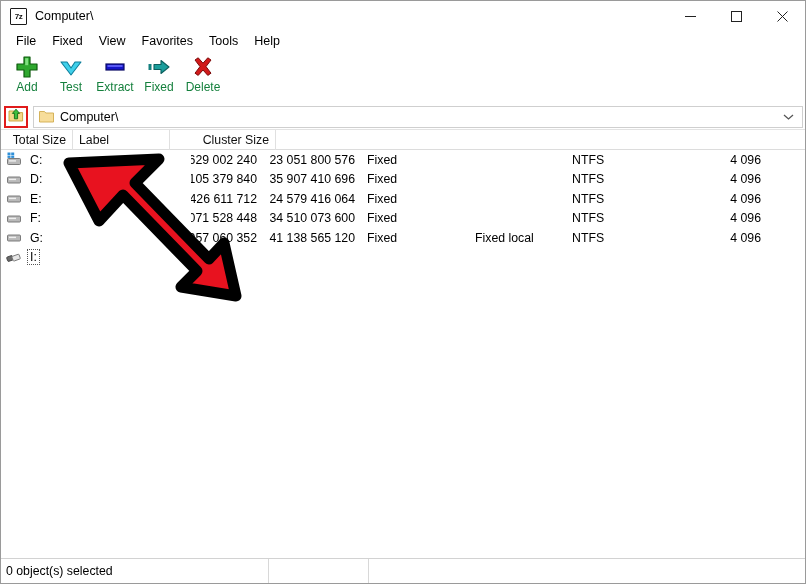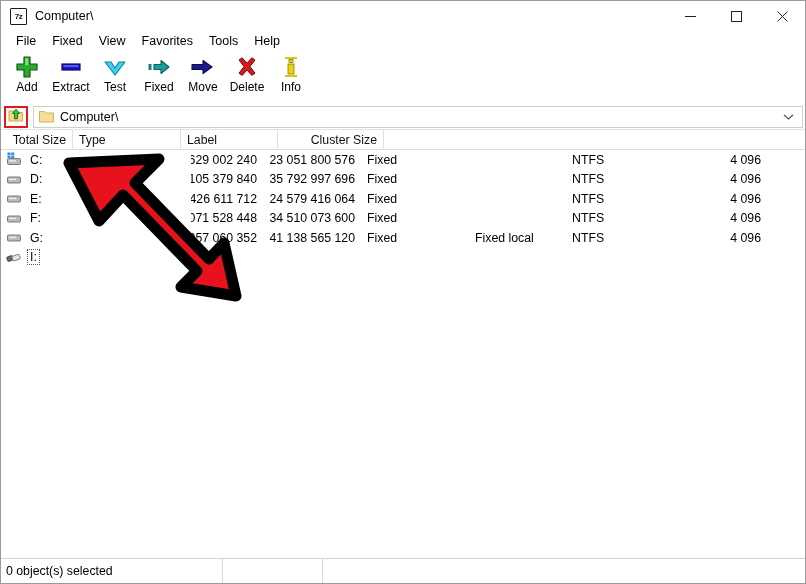--- a/index.html
+++ b/index.html
@@ -109,21 +109,21 @@
     justify-content: flex-start;
   }
   .tool-ico {
     height: 26px;
     display: flex;
     align-items: center;
     justify-content: center;
   }
   .tool-label {
     font-size: 12px;
-    color: #000000;
+    color: #15803d;
     margin-top: 1px;
     line-height: 13px;
   }
 
   
   .addressbar {
     height: 25px;
     flex: 0 0 25px;
     display: flex;
     align-items: center;
@@ -254,21 +254,21 @@
   }
   .status-pane {
     display: flex;
     align-items: center;
     padding-left: 5px;
     font-size: 12.3px;
     color: #000;
     border-right: 1px solid #d8d8d8;
     box-sizing: border-box;
   }
-  .status-pane.p1 { width: 222px; }
+  .status-pane.p1 { width: 268px; }
   .status-pane.p2 { width: 100px; }
   .status-pane.p3 { flex: 1; border-right: none; }
 
   
   .arrow-overlay {
     position: absolute;
     left: 60px;
     top: 150px;
     width: 240px;
     height: 155px;
@@ -320,75 +320,56 @@
           <path d="M9 2 h6 v7 h7 v6 h-7 v7 h-6 v-7 h-7 v-6 h7 z" fill="#2fa82f" stroke="#0e5c0e" stroke-width="1.2" stroke-linejoin="round"></path>
           <path d="M10.2 3.2 h3 v7 h-3 z" fill="#7fe07f"></path>
         </svg>
       </div>
       <div class="tool-label">Add</div>
     </div>
 
     <div class="tool-btn">
       <div class="tool-ico">
         <svg width="26" height="24" viewBox="0 0 26 24">
-          <rect x="4" y="9" width="18" height="6" fill="#1414c8" stroke="#0a0a64" stroke-width="1.2"></rect>
-          <rect x="5.5" y="10.2" width="15" height="1.6" fill="#6a6aff"></rect>
-        </svg>
-      </div>
-      <div class="tool-label">Extract</div>
+          <path d="M3 7 h6 l4 6 l4 -6 h6 l-10 13 z" fill="#3fd0ea" stroke="#0e7f9c" stroke-width="1.1" stroke-linejoin="round"></path>
+        </svg>
+      </div>
+      <div class="tool-label">Test</div>
     </div>
 
     <div class="tool-btn">
       <div class="tool-ico">
         <svg width="26" height="24" viewBox="0 0 26 24">
-          <path d="M3 7 h6 l4 6 l4 -6 h6 l-10 13 z" fill="#3fd0ea" stroke="#0e7f9c" stroke-width="1.1" stroke-linejoin="round"></path>
-        </svg>
-      </div>
-      <div class="tool-label">Test</div>
+          <rect x="4" y="9" width="18" height="6" fill="#1414c8" stroke="#0a0a64" stroke-width="1.2"></rect>
+          <rect x="5.5" y="10.2" width="15" height="1.6" fill="#6a6aff"></rect>
+        </svg>
+      </div>
+      <div class="tool-label">Extract</div>
     </div>
 
     <div class="tool-btn">
       <div class="tool-ico">
         <svg width="26" height="24" viewBox="0 0 26 24">
           <rect x="2.5" y="9" width="3" height="6" fill="#15807f"></rect>
           <path d="M8 9.5 h7 v-4 l8 6.5 l-8 6.5 v-4 h-7 z" fill="#1a9e9c" stroke="#0c5f5e" stroke-width="1.1" stroke-linejoin="round"></path>
         </svg>
       </div>
       <div class="tool-label">Fixed</div>
     </div>
 
-    <div class="tool-btn">
-      <div class="tool-ico">
-        <svg width="26" height="24" viewBox="0 0 26 24">
-          <path d="M2 9.5 h11 v-4 l9 6.5 l-9 6.5 v-4 h-11 z" fill="#1b1b8c" stroke="#0b0b4d" stroke-width="1.1" stroke-linejoin="round"></path>
-        </svg>
-      </div>
-      <div class="tool-label">Move</div>
-    </div>
 
     <div class="tool-btn">
       <div class="tool-ico">
         <svg width="24" height="24" viewBox="0 0 24 24">
           <path d="M4 5 l3.2 -2.2 l4.8 5.4 l4.8 -5.4 l3.2 2.2 l-5 6.6 l5 6.6 l-3.2 2.2 l-4.8 -5.4 l-4.8 5.4 l-3.2 -2.2 l5 -6.6 z" fill="#d11a1a" stroke="#7d0b0b" stroke-width="1" stroke-linejoin="round"></path>
         </svg>
       </div>
       <div class="tool-label">Delete</div>
     </div>
 
-    <div class="tool-btn">
-      <div class="tool-ico">
-        <svg width="22" height="24" viewBox="0 0 22 24">
-          <rect x="5" y="2" width="12" height="2" fill="#d9c40f"></rect>
-          <rect x="9" y="4.5" width="4" height="3" fill="#e8d415" stroke="#8a7a08" stroke-width="0.8"></rect>
-          <rect x="8" y="9" width="6" height="10" fill="#e8d415" stroke="#8a7a08" stroke-width="0.8"></rect>
-          <rect x="5" y="20" width="12" height="2" fill="#d9c40f"></rect>
-        </svg>
-      </div>
-      <div class="tool-label">Info</div>
-    </div>
 
   </div>
 
   <div class="addressbar">
     <div class="up-btn">
       <span>
         <svg width="16" height="16" viewBox="0 0 16 16">
           <path d="M1 4 h5 l1.4 1.6 h7.2 v8.4 h-13.6 z" fill="#f6d98a" stroke="#c9a23a" stroke-width="0.9"></path>
           <path d="M8 2.2 l3.6 4.2 h-2 v5.4 h-3.2 v-5.4 h-2 z" fill="#3fbf3f" stroke="#136b13" stroke-width="0.9" stroke-linejoin="round"></path>
         </svg>
@@ -404,21 +385,20 @@
       <span class="addr-chevron">
         <svg width="11" height="8" viewBox="0 0 11 8">
             <path d="M1 2 l4.5 4 l4.5 -4" fill="none" stroke="#555" stroke-width="1.3"></path>
           </svg>
       </span>
     </div>
   </div>
 
   <div class="colheader">
     <div class="col right" style="width:72px">Total Size</div>
-    <div class="col" style="width:108px">Type</div>
     <div class="col" style="width:97px">Label</div>
     <div class="col right" style="width:106px">Cluster Size</div>
   </div>
 
   <div class="listarea">
 
     <div class="row">
       <div class="cell name" style="width:190px">
         <span class="drive-ico">
           <svg width="17" height="15" viewBox="0 0 17 15">
@@ -444,21 +424,21 @@
       <div class="cell name" style="width:190px">
         <span class="drive-ico">
           <svg width="17" height="15" viewBox="0 0 17 15">
             <rect x="1.5" y="5" width="13" height="6" rx="1" fill="#b9b9b9" stroke="#6f6f6f" stroke-width="0.9"></rect>
             <rect x="3" y="6.7" width="7" height="1.4" fill="#efefef"></rect>
           </svg>
         </span>
         <span class="name-label">D:</span>
       </div>
       <div class="cell right" style="width:72px">500 105 379 840</div>
-      <div class="cell right" style="width:98px">35 792 997 696</div>
+      <div class="cell right" style="width:98px">35 907 410 696</div>
       <div class="cell" style="width:108px">Fixed</div>
       <div class="cell" style="width:97px"></div>
       <div class="cell" style="width:95px">NTFS</div>
       <div class="cell right" style="width:106px">4 096</div>
     </div>
 
     <div class="row">
       <div class="cell name" style="width:190px">
         <span class="drive-ico">
           <svg width="17" height="15" viewBox="0 0 17 15">

